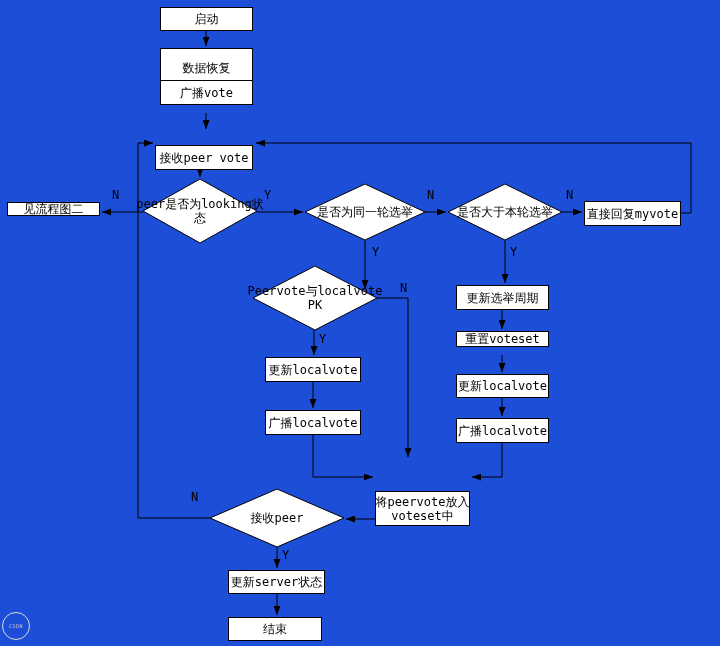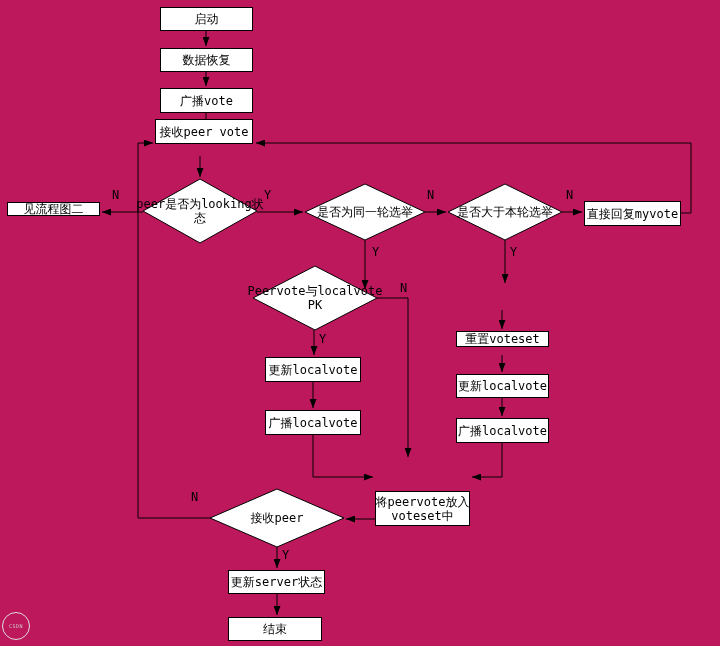--- a/index.html
+++ b/index.html
@@ -1,17 +1,17 @@
 <!DOCTYPE html>
 <html><head>
 <meta charset="utf-8">
 <style>
   html,body{margin:0;padding:0;background:#fff;}
   #stage{
-    position:relative;width:720px;height:646px;background:#be185d;overflow:hidden;
+    position:relative;width:720px;height:646px;background:#1d4ed8;overflow:hidden;
     font-family:"DejaVu Sans Mono","DejaVu Sans",monospace;font-size:12px;color:#000;
   }
   #stage svg{position:absolute;left:0;top:0;}
   .node{
     position:absolute;box-sizing:border-box;border:1px solid #000;background:#fff;
     display:flex;flex-direction:column;align-items:center;justify-content:center;
     text-align:center;line-height:14px;white-space:nowrap;z-index:2;
   }
   .dlabel{
     position:absolute;display:flex;flex-direction:column;align-items:center;justify-content:center;
@@ -64,27 +64,28 @@
     <polyline class="edge" points="210,518 138,518 138,143 153,143" marker-end="url(#arr)"></polyline>
 
     <polygon class="diamond" points="143,211 200,179 257,211 200,243"></polygon>
     <polygon class="diamond" points="305,212 365,184 425,212 365,240"></polygon>
     <polygon class="diamond" points="448,212 505,184 562,212 505,240"></polygon>
     <polygon class="diamond" points="253,298 315,266 377,298 315,330"></polygon>
     <polygon class="diamond" points="210,518 277,489 344,518 277,547"></polygon>
   </svg>
 
   <div class="node" style="left:160px;top:7px;width:93px;height:24px;">启动</div>
-  <div class="node" style="left:160px;top:48px;width:93px;height:24px;">数据恢复</div>
-  <div class="node" style="left:160px;top:88px;width:93px;height:25px;">广播vote</div>
-  <div class="node" style="left:155px;top:119px;width:98px;height:25px;">接收peer vote</div>
+  <div class="node" style="left:160px;top:48px;width:93px;height:40px;">数据恢复</div>
+  <div class="node" style="left:160px;top:80px;width:93px;height:25px;">广播vote</div>
+  <div class="node" style="left:155px;top:145px;width:98px;height:25px;">接收peer vote</div>
   <div class="node" style="left:7px;top:202px;width:93px;height:14px;">见流程图二</div>
   <div class="node" style="left:584px;top:201px;width:97px;height:25px;">直接回复myvote</div>
   <div class="node" style="left:265px;top:357px;width:96px;height:25px;">更新localvote</div>
   <div class="node" style="left:265px;top:410px;width:96px;height:25px;">广播localvote</div>
+  <div class="node" style="left:456px;top:285px;width:93px;height:25px;">更新选举周期</div>
   <div class="node" style="left:456px;top:331px;width:93px;height:16px;">重置voteset</div>
   <div class="node" style="left:456px;top:374px;width:93px;height:24px;">更新localvote</div>
   <div class="node" style="left:456px;top:418px;width:93px;height:25px;">广播localvote</div>
   <div class="node" style="left:375px;top:459px;width:95px;height:35px;margin-top:32px;">
     <div>将peervote放入</div>
     <div>voteset中</div>
   </div>
   <div class="node" style="left:228px;top:570px;width:97px;height:24px;">更新server状态</div>
   <div class="node" style="left:228px;top:617px;width:94px;height:24px;">结束</div>
 

